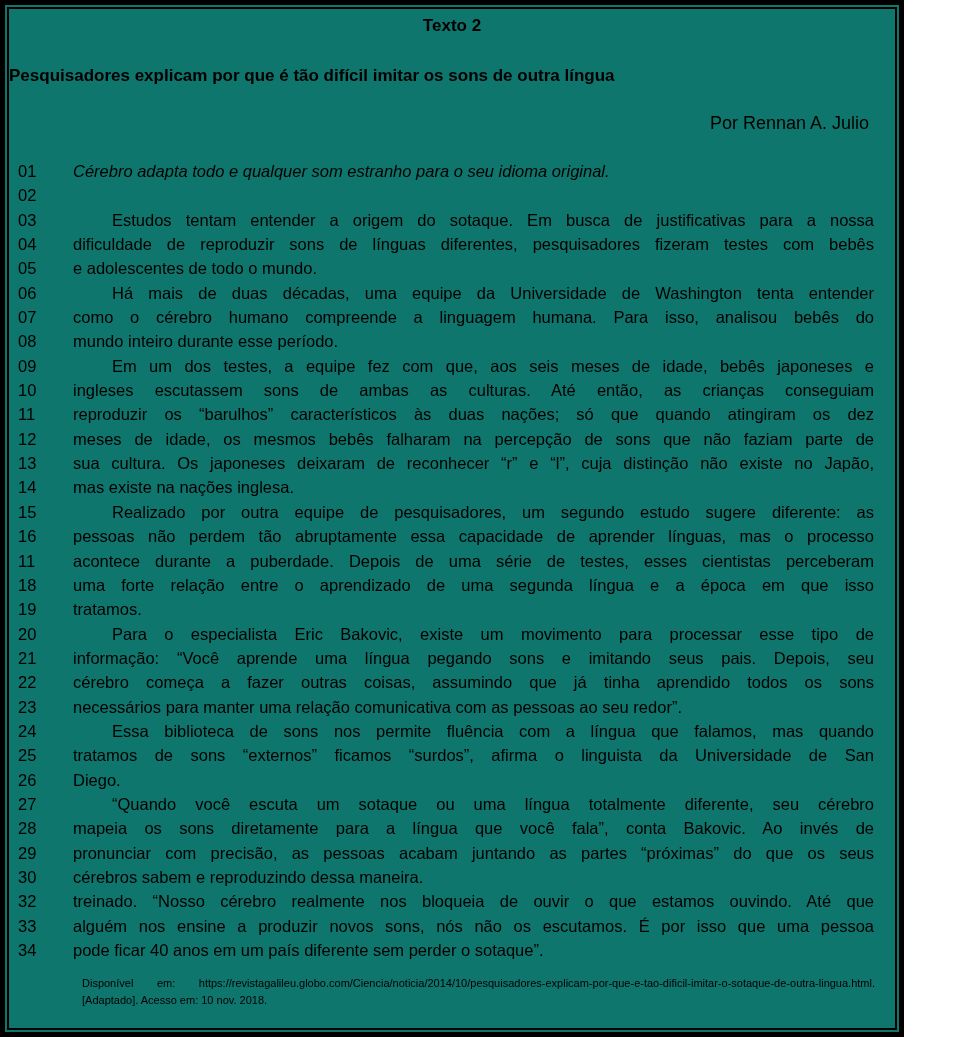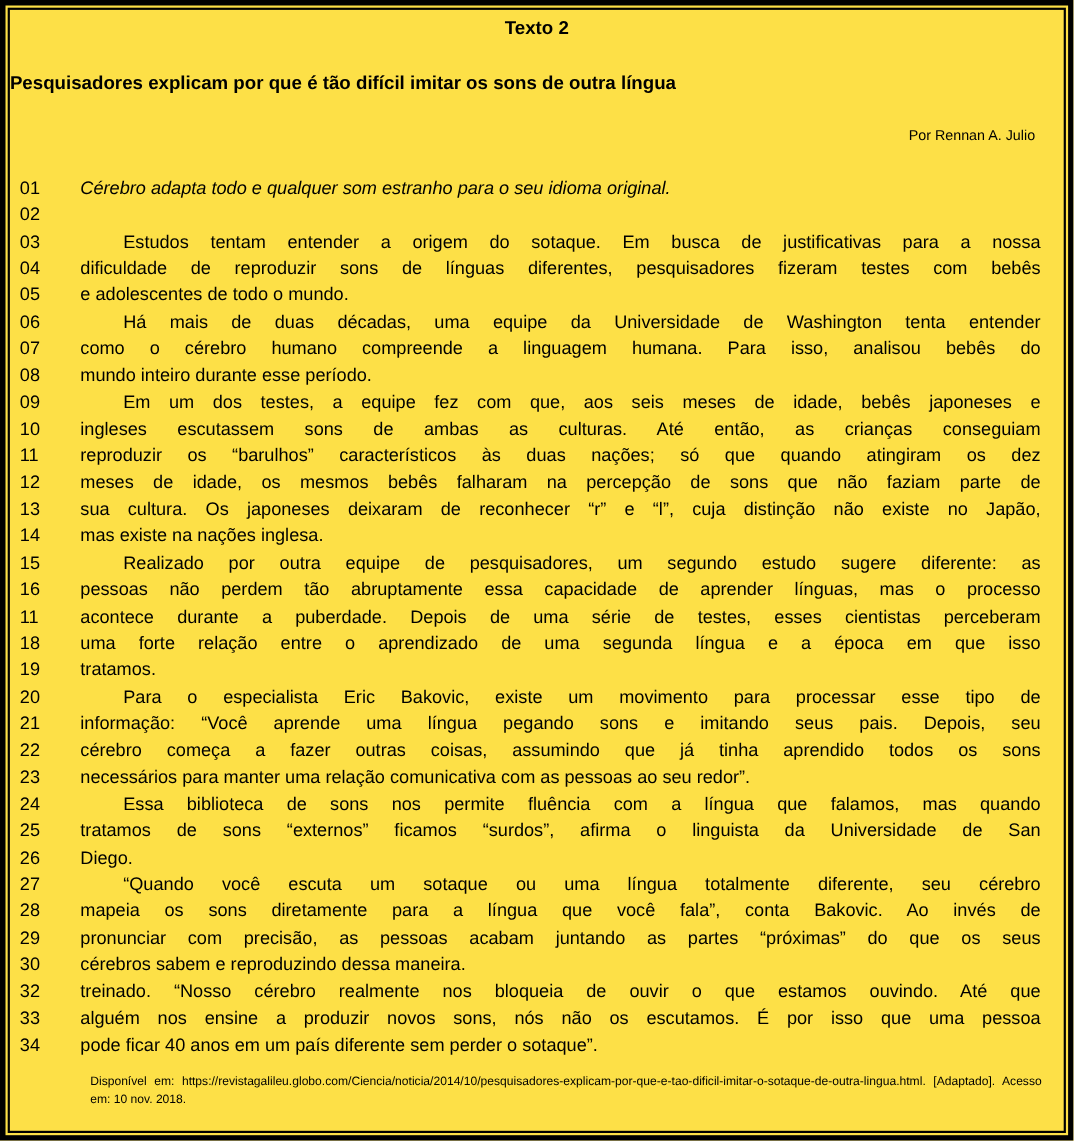--- a/index.html
+++ b/index.html
@@ -5,24 +5,24 @@
   * { margin: 0; padding: 0; box-sizing: border-box; }
   html, body { background: #ffffff; }
   body {
     width: 976px; height: 1037px;
     font-family: "Liberation Sans", "DejaVu Sans", sans-serif;
     color: #000000;
     position: relative;
   }
   .frame {
     position: absolute; left: 0; top: 0;
-    width: 976px; height: 1037px;
+    width: 904px; height: 1037px;
     border: 5px solid #000000;
     padding: 2px;
-    background: #fde047;
+    background: #0f766e;
   }
   .inner {
     width: 100%; height: 100%;
     border: 2px solid #000000;
     overflow: hidden;
     padding-top: 7px;
   }
   .doc-header {
     text-align: center;
     font-weight: bold;
@@ -31,21 +31,21 @@
   }
   .doc-title {
     text-align: left;
     font-weight: bold;
     font-size: 17px;
     line-height: 20px;
     margin-top: 30px;
   }
   .byline {
     text-align: right;
-    font-size: 13px;
+    font-size: 18px;
     line-height: 20px;
     padding-right: 26px;
     margin-top: 27px;
   }
   .body-block { margin-top: 26px; }
   .line {
     display: flex;
     height: 24.35px;
     line-height: 24.35px;
     overflow: hidden;

